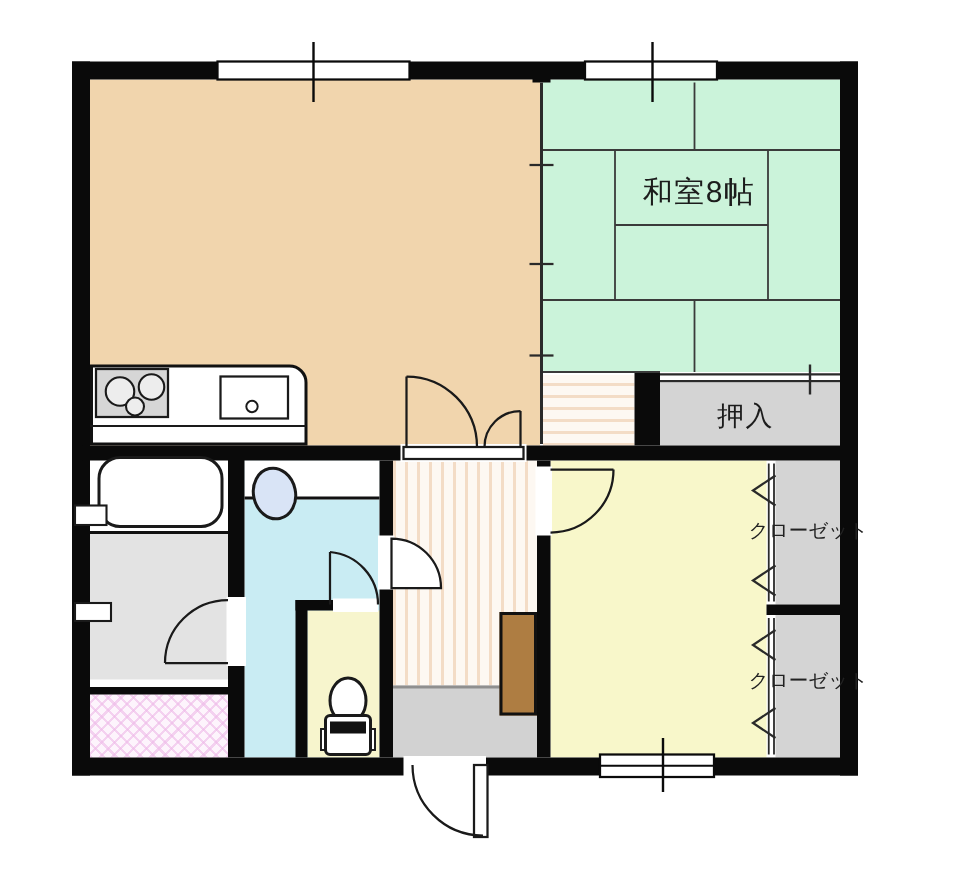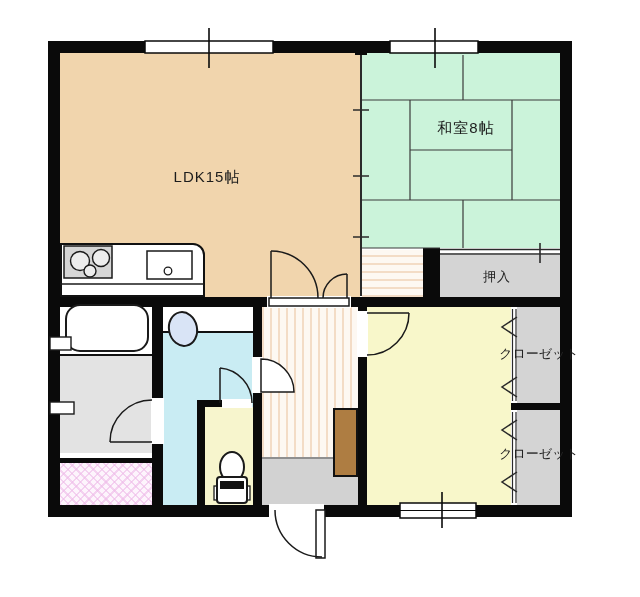--- a/index.html
+++ b/index.html
@@ -3,22 +3,22 @@
 <meta charset="utf-8">
 <style>
   html,body{margin:0;padding:0;background:#fff;}
   .plan{position:relative;width:640px;height:597px;background:#fff;overflow:hidden;
         font-family:"Liberation Sans","DejaVu Sans",sans-serif;}
   .room{position:absolute;box-sizing:border-box;}
   .wall{position:absolute;background:#0a0a0a;}
   .gap{position:absolute;background:#ffffff;}
   .label{position:absolute;color:#1c1c1c;white-space:nowrap;
          transform:translate(-50%,-50%);letter-spacing:1px;}
-  .lbl-big{font-size:15px;}
-  .lbl-mid{font-size:13px;}
+  .lbl-big{font-size:20px;}
+  .lbl-mid{font-size:18px;}
   .lbl-sm{font-size:13px;letter-spacing:0;color:#222;}
   .svg-overlay{position:absolute;left:0;top:0;pointer-events:none;}
   .hall-stripes{background:repeating-linear-gradient(90deg,#f3dcc6 0 2px,#fdf8f2 2px 8px);}
   .patch-stripes{background:repeating-linear-gradient(0deg,#f3dcc6 0 2px,#fdf8f2 2px 8px);}
   .pink-tile{background-color:#fdf4fc;
     background-image:repeating-linear-gradient(45deg,rgba(238,186,232,.6) 0 1.5px,transparent 1.5px 6px),
                      repeating-linear-gradient(-45deg,rgba(238,186,232,.6) 0 1.5px,transparent 1.5px 6px);}
 </style>
 </head>
 <body>
@@ -169,19 +169,18 @@
 
     <g stroke="#1a1a1a">
       <ellipse cx="232" cy="467" rx="12" ry="15" fill="#ffffff" stroke-width="2"></ellipse>
       <rect x="214" y="486" width="5" height="14" fill="#ffffff" stroke-width="1.3"></rect>
       <rect x="245" y="486" width="5" height="14" fill="#ffffff" stroke-width="1.3"></rect>
       <rect x="217" y="477" width="30" height="26" rx="3" fill="#ffffff" stroke-width="2"></rect>
       <rect x="220" y="481" width="24" height="8" fill="#111" stroke="none"></rect>
     </g>
   </svg>
 
-  <div class="label lbl-big" style="left:207px;top:177px;">LDK15帖</div>
   <div class="label lbl-big" style="left:466px;top:128px;">和室8帖</div>
   <div class="label lbl-mid" style="left:497px;top:277px;">押入</div>
   <div class="label lbl-sm" style="left:539px;top:354px;">クローゼット</div>
   <div class="label lbl-sm" style="left:539px;top:454px;">クローゼット</div>
 
 </div>
 
 </body></html>

